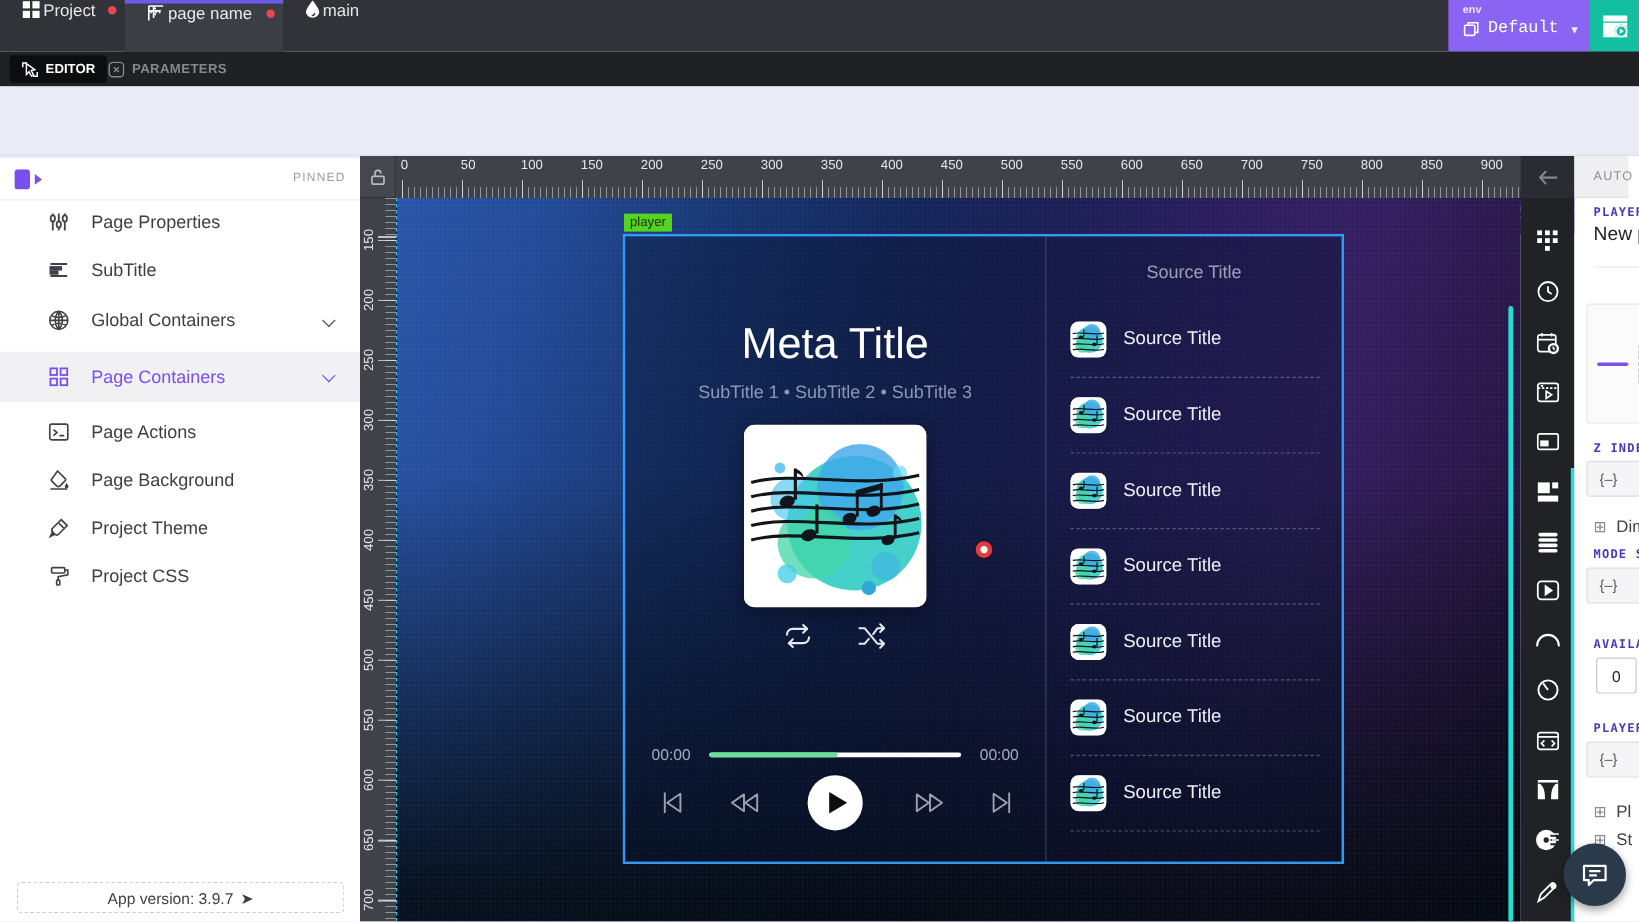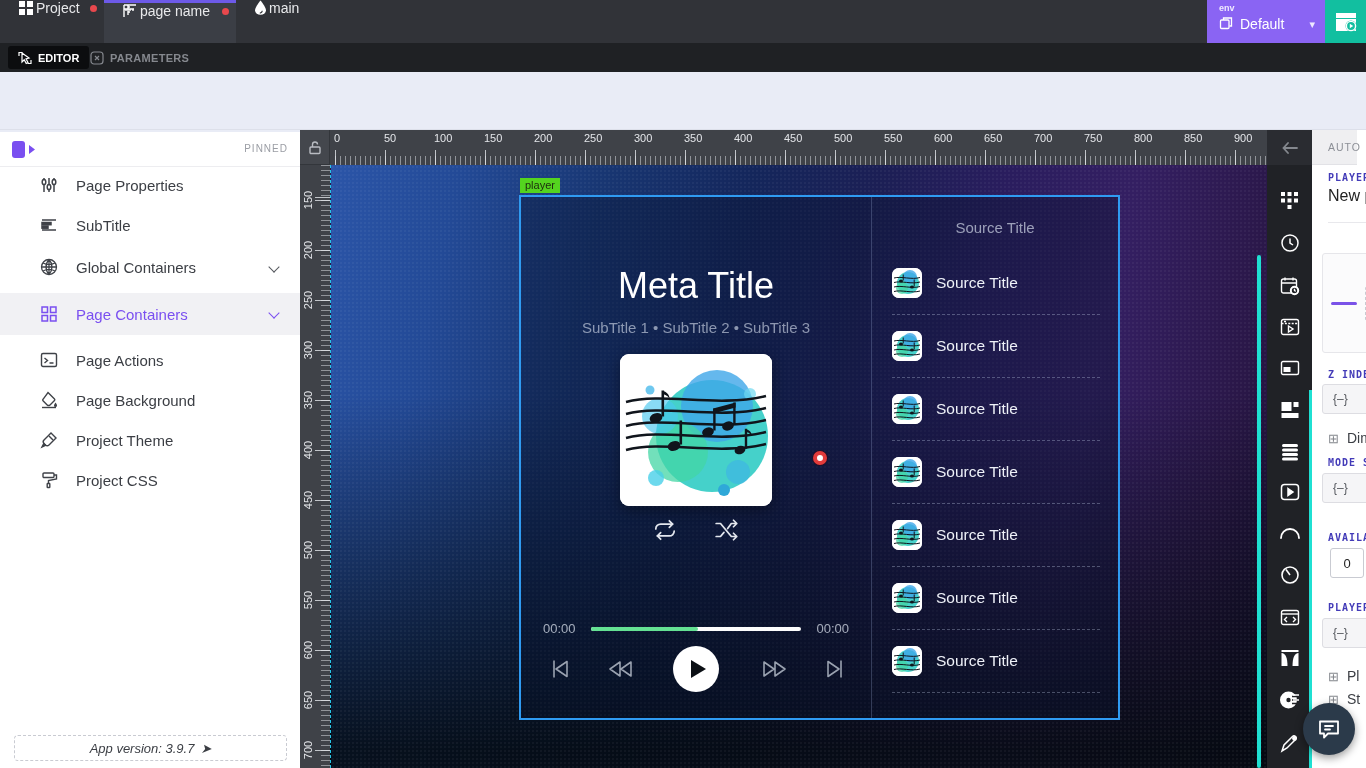--- a/index.html
+++ b/index.html
@@ -8,21 +8,21 @@
   #app { position:relative; width:1366px; height:768px; overflow:hidden; }
 
   
   .topbar { position:absolute; left:0; top:0; width:1366px; height:43px; background:#313338; }
   .tab { position:absolute; top:0; height:43px; display:flex; gap:2px;
     padding:0 18px; color:#e8e9eb; font-size:14px; cursor:pointer; }
   .tab-red { position:absolute; top:5px; width:7px; height:7px; border-radius:50%; background:#e8484d; }
   .tab.active { background:#3b3e45; border-top:3px solid #6d5ae8; }
   .envbox { position:absolute; left:1207px; top:0; width:118px; height:43px; background:#8a64f3; color:#fff; }
   .envbox .envlbl { position:absolute; left:12px; top:3px; font-size:9px; font-weight:bold; color:#f0eaff; }
-  .envbox .envrow { position:absolute; left:12px; top:16px; display:flex; gap:7px; font-size:14px; }
+  .envbox .envrow { position:absolute; left:12px; top:16px; display:flex; align-items:center; gap:7px; font-size:14px;font-family:Liberation Mono, monospace; }
   .envbox .caret { position:absolute; right:10px; top:18px; font-size:11px; color:#efe9ff; }
   .runbox { position:absolute; left:1325px; top:0; width:41px; height:43px; background:#12bfa0;
     display:flex; align-items:center; justify-content:center; }
 
   
   .subnav { position:absolute; left:0; top:43px; width:1366px; height:29px; background:#1f2124; }
   .editor-btn { position:absolute; left:8px; top:3px; height:23px; padding:0 10px; background:#0c0d0f;
     border-radius:3px; color:#fff; font-size:11px; font-weight:bold; display:flex; align-items:center; gap:6px; }
   .params-btn { position:absolute; left:90px; top:3px; height:23px; color:#85888e; font-size:11px;
     font-weight:bold; display:flex; align-items:center; gap:6px; letter-spacing:.3px; }
@@ -45,21 +45,21 @@
   .sidebar { position:absolute; left:0; top:132px; width:328px; height:638px; background:#fff; border-right:1px solid #e2e3e8; }
   .sb-head { position:absolute; left:0; top:0; width:300px; height:35px; border-bottom:1px solid #ededf0; }
   .pinned { position:absolute; right:12px; top:11px; font-size:10px; letter-spacing:1px; color:#9a9da4; }
   .sb-item { position:absolute; left:0; width:300px; height:40px; display:flex; align-items:center; gap:18px;
     padding-left:40px; font-size:15px; color:#3b3e44; cursor:pointer; }
   .sb-item .chev { position:absolute; right:22px; top:16px; width:8px; height:8px; border-right:1.8px solid #55585e;
     border-bottom:1.8px solid #55585e; transform:rotate(45deg); }
   .sb-item.active { background:#f1f1f4; color:#7a4ff0; height:42px; }
   .sb-item.active .chev { border-color:#7a4ff0; }
   .version { position:absolute; left:14px; top:603px; width:273px; height:26px; border:1px dashed #c9cbd2; border-radius:4px;
-    display:flex; align-items:center; justify-content:center; gap:6px; font-size:13px; color:#3b3e44; cursor:pointer; background:#fff;font-style:italic; }
+    display:flex; align-items:center; justify-content:center; gap:6px; font-size:13px; color:#3b3e44; cursor:pointer; background:#fff; }
 
   
   .corner { position:absolute; left:300px; top:130px; width:30px; height:35px; background:#44474d;
     display:flex; align-items:center; justify-content:center; border-right:1px solid #33363b; border-bottom:1px solid #33363b; }
   .hruler { position:absolute; left:330px; top:130px; width:937px; height:35px; background:#3f4248; overflow:hidden; }
   .hruler::before { content:""; position:absolute; left:5px; right:0; bottom:0; height:9px;
     background:repeating-linear-gradient(90deg, rgba(225,228,233,.5) 0 1px, transparent 1px 5px); }
   .hruler::after { content:""; position:absolute; left:5px; right:0; bottom:0; height:15px;
     background:repeating-linear-gradient(90deg, rgba(235,238,243,.75) 0 1px, transparent 1px 50px); }
   .hruler .rl { position:absolute; top:2px; font-size:11px; color:#e4e6ea; }

